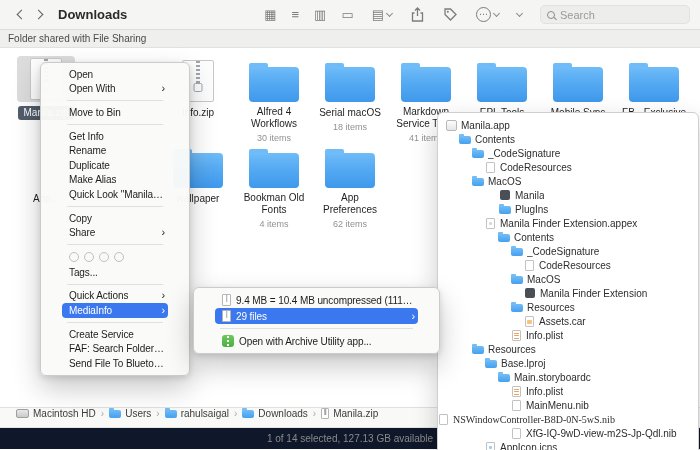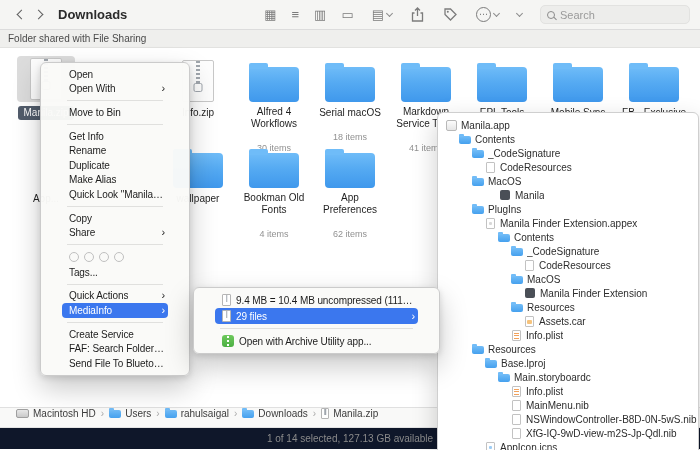--- a/index.html
+++ b/index.html
@@ -35,21 +35,21 @@
 .grid-item.empty{visibility:hidden}
 .icon-box{height:46px;display:flex;align-items:flex-end;justify-content:center}
 .icon-box.selected{background:#dcdcdc;border-radius:4px;width:58px;margin:0 auto;padding-bottom:2px}
 .folder-icon{width:50px;height:35px;background:linear-gradient(180deg,#6fbcf8 0%,#55aaf2 45%,#3f98ec 100%);border-radius:2px 4px 4px 4px;position:relative}
 .folder-icon::before{content:"";position:absolute;top:-4px;left:0;width:19px;height:6px;background:#6fbcf8;border-radius:2px 2px 0 0}
 .zip-icon{width:32px;height:42px;background:#fdfdfd;border:1px solid #c8c8c8;border-radius:2px;position:relative}
 .zip-icon::before{content:"";position:absolute;left:50%;top:0;width:4px;height:22px;transform:translateX(-50%);background:repeating-linear-gradient(180deg,#a0a6ad 0 2px,#fdfdfd 2px 4px)}
 .zip-icon::after{content:"";position:absolute;left:50%;top:22px;transform:translateX(-50%);width:7px;height:7px;border:1.5px solid #a0a6ad;border-radius:2px;background:#fdfdfd}
 .item-label{display:inline-block;max-width:72px;margin-top:4px;font-size:10px;line-height:1.2;color:#1f1f1f;word-wrap:break-word}
 .item-label.selected{background:#515c6b;color:#fff;border-radius:3px;padding:1px 5px}
-.item-count{font-size:9px;color:#919191;margin-top:12px}
+.item-count{font-size:9px;color:#919191;margin-top:2px}
 
 
 .menu{position:absolute;background:rgba(250,250,248,0.97);border:1px solid #cbcbcb;border-radius:6px;box-shadow:0 12px 28px rgba(0,0,0,0.22),0 2px 6px rgba(0,0,0,0.12);padding:4px 16px;z-index:30}
 .context-menu{left:40px;top:14px;width:150px}
 .submenu{left:193px;top:239px;width:247px}
 .menu-item{display:flex;align-items:center;height:14.6px;padding:0 8px 0 12px;font-size:10px;letter-spacing:-0.1px;color:#1c1c1c;white-space:nowrap;overflow:hidden}
 .submenu .menu-item{height:16px}
 .menu-label{overflow:hidden;text-overflow:ellipsis}
 .menu-item.highlighted{background:#3b77ee;color:#fff;margin:0 5px;padding:0 3px 0 7px;border-radius:4px}
 .menu-arrow{margin-left:auto;font-size:11px;line-height:1;padding-left:6px}
@@ -281,21 +281,21 @@
           <span class="tree-label">CodeResources</span>
         </div>
         <div class="tree-row" style="padding-left: 34px;">
           <span class="tree-icon folder"></span>
           <span class="tree-label">MacOS</span>
         </div>
         <div class="tree-row" style="padding-left: 61px;">
           <span class="tree-icon exec"></span>
           <span class="tree-label">Manila</span>
         </div>
-        <div class="tree-row" style="padding-left: 34px;">
+        <div class="tree-row" style="padding-left: 20px; margin-left: 41px;">
           <span class="tree-icon folder"></span>
           <span class="tree-label">PlugIns</span>
         </div>
         <div class="tree-row" style="padding-left: 47px;">
           <span class="tree-icon appex"></span>
           <span class="tree-label">Manila Finder Extension.appex</span>
         </div>
         <div class="tree-row" style="padding-left: 60px;">
           <span class="tree-icon folder"></span>
           <span class="tree-label">Contents</span>
@@ -341,21 +341,21 @@
           <span class="tree-label">Main.storyboardc</span>
         </div>
         <div class="tree-row" style="padding-left: 73px;">
           <span class="tree-icon plist"></span>
           <span class="tree-label">Info.plist</span>
         </div>
         <div class="tree-row" style="padding-left: 73px;">
           <span class="tree-icon file"></span>
           <span class="tree-label">MainMenu.nib</span>
         </div>
-        <div class="tree-row" style="padding-left: 73px;">
+        <div class="tree-row" style=" font-family: Liberation Serif, serif;">
           <span class="tree-icon file"></span>
           <span class="tree-label">NSWindowController-B8D-0N-5wS.nib</span>
         </div>
         <div class="tree-row" style="padding-left: 73px;">
           <span class="tree-icon file"></span>
           <span class="tree-label">XfG-IQ-9wD-view-m2S-Jp-Qdl.nib</span>
         </div>
         <div class="tree-row" style="padding-left: 47px;">
           <span class="tree-icon icns"></span>
           <span class="tree-label">AppIcon.icns</span>

